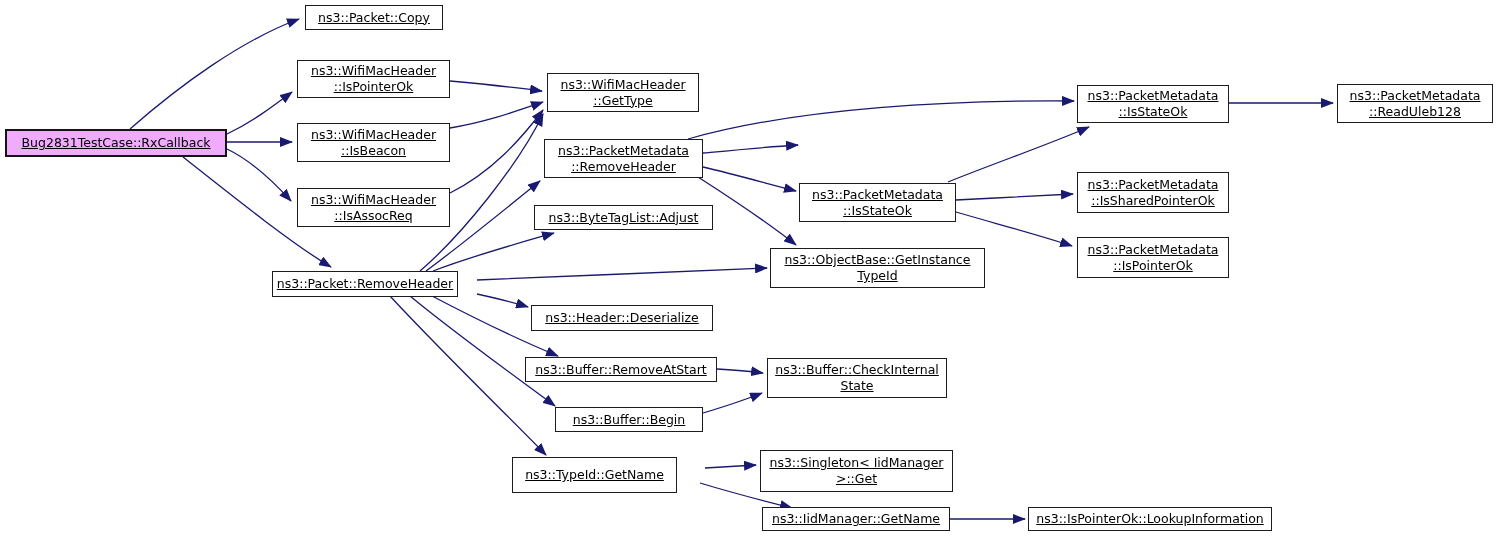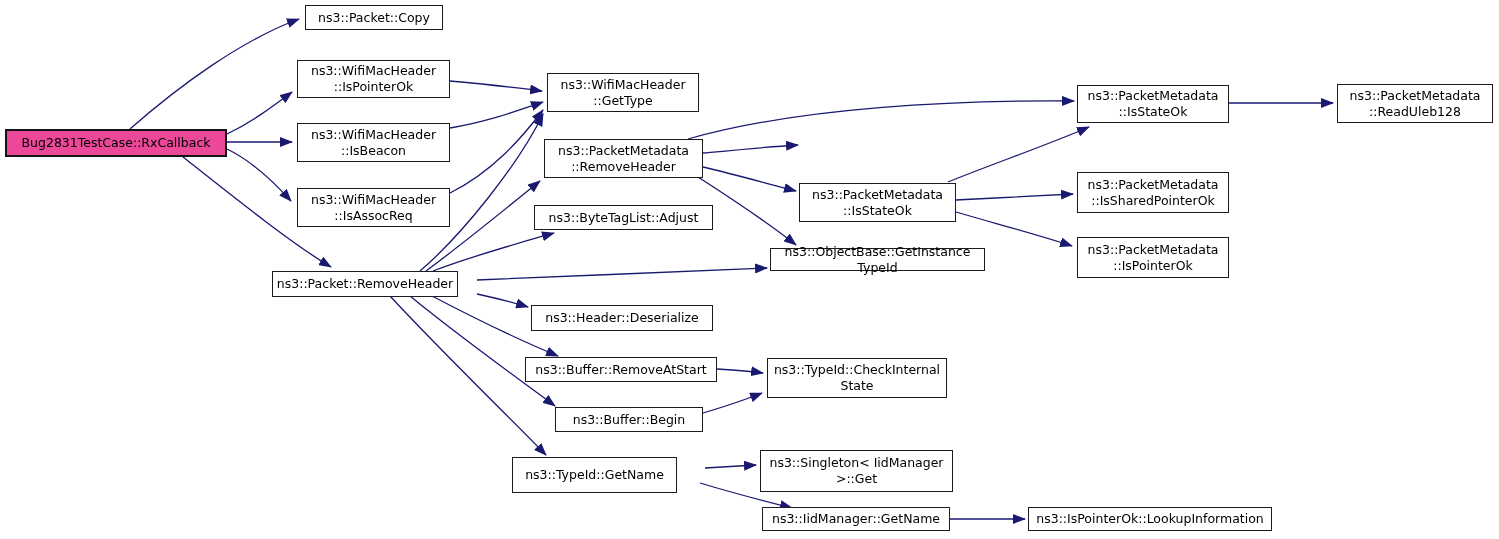--- a/index.html
+++ b/index.html
@@ -29,23 +29,24 @@
     display: flex;
     flex-direction: column;
     align-items: center;
     justify-content: center;
     text-align: center;
     font-size: 12.5px;
     line-height: 16px;
     color: #000000;
     white-space: nowrap;
     cursor: pointer;
+    text-decoration: underline;
   }
   .node.root {
-    background: #ec4899;
+    background: #f0abfc;
     border: 2px solid #141414;
     cursor: default;
   }
 </style>
 </head>
 <body>
 
 <div class="canvas">
 
   <svg class="edge-layer" viewBox="0 0 1499 539">
@@ -121,21 +122,21 @@
   <div class="node" style="left:534px;top:205px;width:179px;height:25px">
     <span>ns3::ByteTagList::Adjust</span>
   </div>
 
 
   <div class="node" style="left:799px;top:183px;width:157px;height:39px">
     <span>ns3::PacketMetadata</span>
     <span>::IsStateOk</span>
   </div>
 
-  <div class="node" style="left:770px;top:248px;width:215px;height:23px">
+  <div class="node" style="left:770px;top:248px;width:215px;height:40px">
     <span>ns3::ObjectBase::GetInstance</span>
     <span>TypeId</span>
   </div>
 
   <div class="node" style="left:1077px;top:85px;width:152px;height:38px">
     <span>ns3::PacketMetadata</span>
     <span>::IsStateOk</span>
   </div>
 
   <div class="node" style="left:1337px;top:84px;width:156px;height:39px">
@@ -159,21 +160,21 @@
 
   <div class="node" style="left:531px;top:305px;width:182px;height:26px">
     <span>ns3::Header::Deserialize</span>
   </div>
 
   <div class="node" style="left:525px;top:357px;width:192px;height:25px">
     <span>ns3::Buffer::RemoveAtStart</span>
   </div>
 
   <div class="node" style="left:767px;top:358px;width:180px;height:40px">
-    <span>ns3::TypeId::CheckInternal</span>
+    <span>ns3::Buffer::CheckInternal</span>
     <span>State</span>
   </div>
 
   <div class="node" style="left:555px;top:407px;width:148px;height:25px">
     <span>ns3::Buffer::Begin</span>
   </div>
 
   <div class="node" style="left:512px;top:457px;width:165px;height:36px">
     <span>ns3::TypeId::GetName</span>
   </div>

